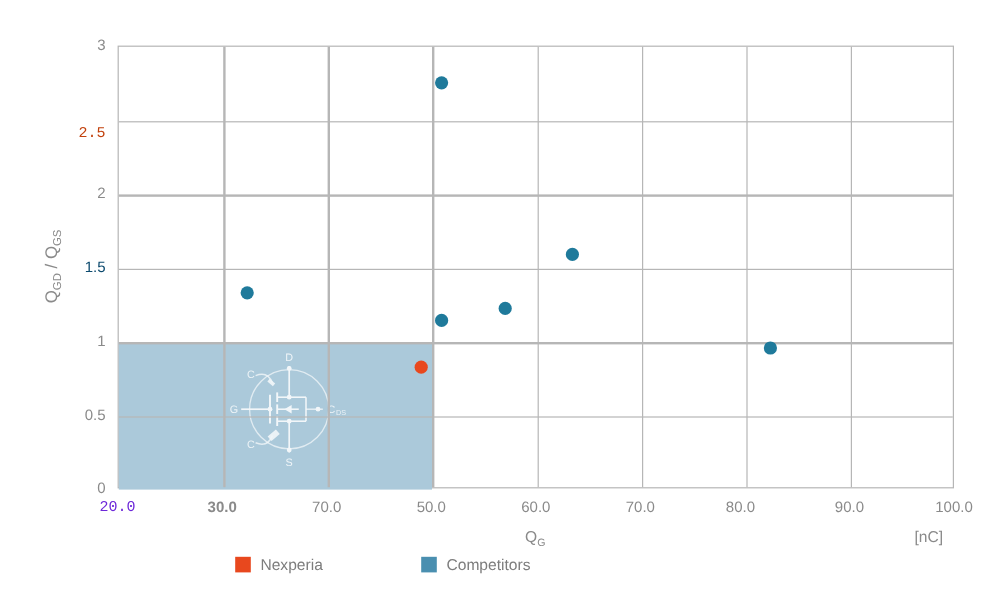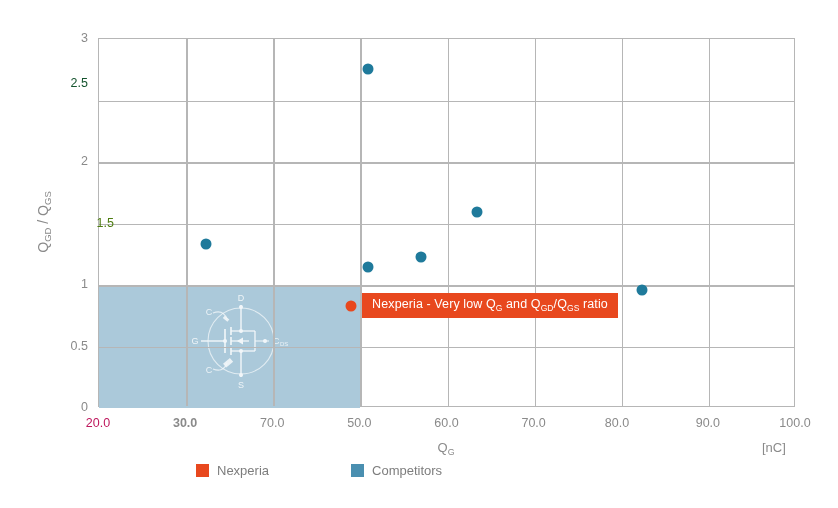--- a/index.html
+++ b/index.html
@@ -230,43 +230,40 @@
     <div id="points-layer">
         <div class="point nexperia" title="Nexperia (48.9, 0.83)" style="left: 251.791px; top: 266.91px; background: rgb(232, 72, 30);"></div>
         <div class="point competitor" title="Competitors (32.3, 1.33)" style="left: 107.164px; top: 205.41px; background: rgb(31, 122, 155);"></div>
         <div class="point competitor" title="Competitors (50.9, 2.76)" style="left: 269.216px; top: 29.52px; background: rgb(31, 122, 155);"></div>
         <div class="point competitor" title="Competitors (50.9, 1.15)" style="left: 269.216px; top: 227.55px; background: rgb(31, 122, 155);"></div>
         <div class="point competitor" title="Competitors (57, 1.23)" style="left: 322.363px; top: 217.71px; background: rgb(31, 122, 155);"></div>
         <div class="point competitor" title="Competitors (63.4, 1.59)" style="left: 378.123px; top: 173.43px; background: rgb(31, 122, 155);"></div>
         <div class="point competitor" title="Competitors (82.3, 0.96)" style="left: 542.789px; top: 250.92px; background: rgb(31, 122, 155);"></div>
       </div>
 
-    <div id="annotation-callout" style="left: 263.118px; top: 253.91px; background: rgb(232, 72, 30); color: rgb(255, 255, 255);">
-      <span>Nexperia - Very low Q</span><sub>G</sub><span> and Q</span><sub>GD</sub><span>/Q</span><sub>GS</sub><span> ratio</span>
-    </div>
   </div>
 
   <div id="xticks">
-      <div class="xtick" style="left: 98px; color: #be185d;">20.0</div>
+      <div class="xtick" style="left: 98px; color: #6d28d9; font-family: Liberation Mono, monospace;">20.0</div>
       <div class="xtick" style="left: 185.125px; color: rgb(138, 138, 138); font-weight: bold;">30.0</div>
       <div class="xtick" style="left: 272.25px; color: rgb(138, 138, 138);">70.0</div>
       <div class="xtick" style="left: 359.375px; color: rgb(138, 138, 138);">50.0</div>
       <div class="xtick" style="left: 446.5px; color: rgb(138, 138, 138);">60.0</div>
       <div class="xtick" style="left: 533.625px; color: rgb(138, 138, 138);">70.0</div>
       <div class="xtick" style="left: 617px; color: rgb(138, 138, 138);">80.0</div>
       <div class="xtick" style="left: 707.875px; color: rgb(138, 138, 138);">90.0</div>
       <div class="xtick" style="left: 795px; color: rgb(138, 138, 138);">100.0</div>
     </div>
   <div id="yticks">
       <div class="ytick" style="top: 407px; color: rgb(138, 138, 138);">0</div>
       <div class="ytick" style="top: 345.5px; color: rgb(138, 138, 138);">0.5</div>
       <div class="ytick" style="top: 284px; color: rgb(138, 138, 138);">1</div>
-      <div class="ytick" style="top: 222.5px; color: #4d7c0f; margin-left: 26px;">1.5</div>
+      <div class="ytick" style="top: 222.5px; color: #0c4a6e;">1.5</div>
       <div class="ytick" style="top: 161px; color: rgb(138, 138, 138);">2</div>
-      <div class="ytick" style="top: 83px; color: #14532d;">2.5</div>
+      <div class="ytick" style="top: 111px; color: #c2410c; font-family: Liberation Mono, monospace;">2.5</div>
       <div class="ytick" style="top: 38px; color: rgb(138, 138, 138);">3</div>
     </div>
 
   <div id="x-axis-title"><span>Q</span><sub>G</sub></div>
   <div id="x-axis-units">[nC]</div>
   <div id="y-axis-title"><span>Q</span><sub>GD</sub><span> / </span><span>Q</span><sub>GS</sub></div>
 
   <div id="legend">
       <div class="legend-entry">
         <span class="legend-swatch" style="background: rgb(232, 72, 30);"></span>

